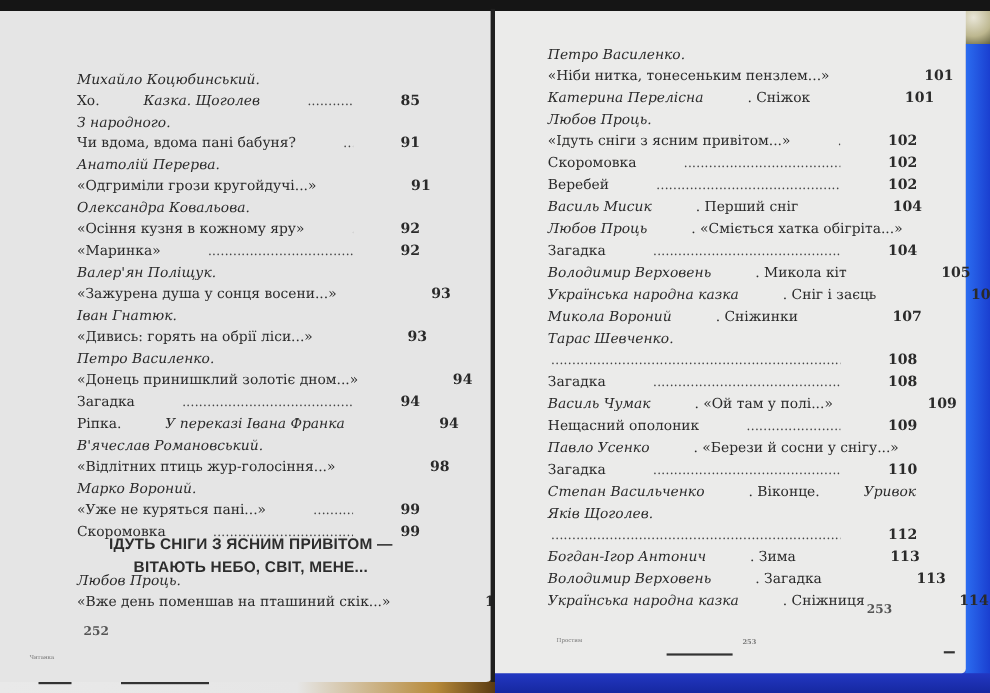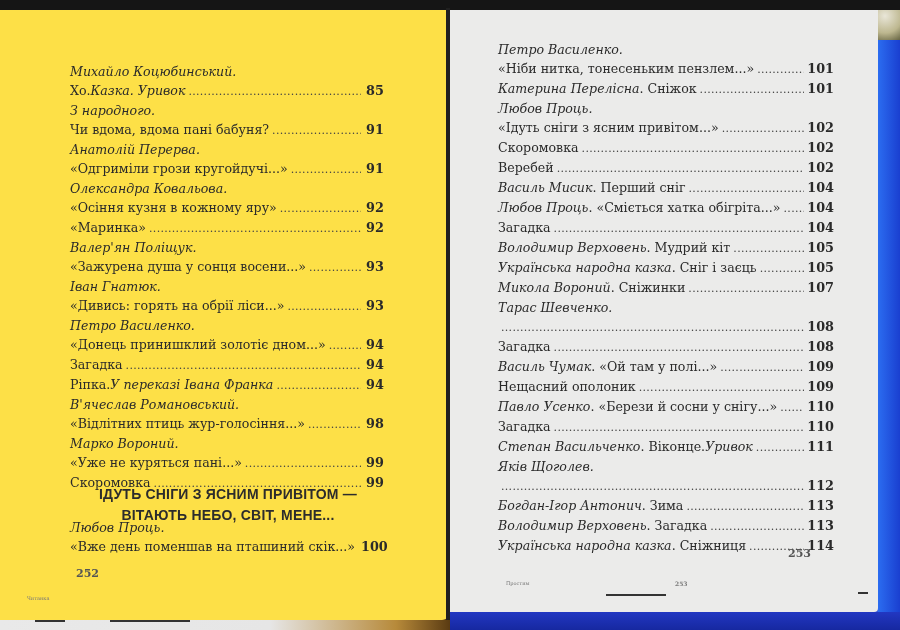--- a/index.html
+++ b/index.html
@@ -22,39 +22,39 @@
     position: absolute; left: 440px; bottom: 0; width: 460px; height: 18px;
     background: linear-gradient(180deg,#2237c2,#1628a0);
   }
   .bottom-left-shadow {
     position: absolute; left: 0; bottom: 0; width: 450px; height: 14px;
     background: linear-gradient(90deg,#e9e9e9 0%, #e6e6e6 60%, #b78a3a 88%, #5a3b12 100%);
   }
 
   
   .page {
-    position: absolute; top: 10px; background: #fde047;
+    position: absolute; top: 10px; background: #e5e5e5;
   }
   .page-left { left: 0; width: 448px; height: 610px; border-radius: 0 0 6px 0; }
   .page-right { left: 450px; width: 428px; height: 602px; background: #ebebea; border-radius: 0 0 4px 0; }
   .spine { position: absolute; left: 446px; top: 8px; width: 4px; height: 612px; background: #1f1f1f; }
 
   .toc { position: absolute; font-size: 12.6px; line-height: 19px; }
   .toc-left { left: 70px; top: 52px; width: 316px; }
   .toc-right { left: 48px; top: 30px; width: 336px; }  
 
-  .entry { display: flex; align-items: baseline; white-space: nowrap; }
+  .entry { display: flex; align-items: baseline; white-space: nowrap; gap: 40px; }
   .entry .author, .entry .note { font-style: italic; }
   .entry .title { }
   .entry .leader { flex: 1; overflow: hidden; margin: 0 3px; color: #444; }
   .entry .leader::before {
     content: ". . . . . . . . . . . . . . . . . . . . . . . . . . . . . . . . . . . . . . . . . . . . . . . . . . . . . . . . . . . . . . . . . . . . . . . . . . . . . . . . . . . . ";
     letter-spacing: -1.6px; font-size: 11px;
   }
-  .entry .pg { font-weight: bold; min-width: 22px; text-align: center; font-size: 12.8px; }
+  .entry .pg { font-weight: bold; min-width: 22px; text-align: left; font-size: 12.8px; }
   .author-line { font-style: italic; white-space: nowrap; }
 
   .section-heading {
     position: absolute; left: 70px; top: 474px; width: 316px;
     font-family: Liberation Sans, sans-serif; font-weight: bold; font-size: 14px;
     line-height: 21px; text-align: center; letter-spacing: 0.2px; color: #2c2c2c;
   }
   .after-heading { position: absolute; left: 70px; top: 508px; width: 316px; font-size: 12.6px; line-height: 19px; }
 
   .page-num { position: absolute; font-size: 11px; color: #555; font-weight: bold; }
@@ -74,21 +74,21 @@
 <div class="corner-lace"></div>
 <div class="top-edge"></div>
 <div class="bottom-cloth"></div>
 <div class="bottom-left-shadow"></div>
 
 <div class="page page-left">
   <div class="toc toc-left" id="toc-left">
       <div class="author-line">Михайло Коцюбинський.</div>
       <div class="entry">
         <span class="title">Хо. </span>
-        <span class="author">Казка. Уривок</span>
+        <span class="author">Казка. Щоголев</span>
         <span class="leader"></span>
         <span class="pg">85</span>
       </div>
       <div class="author-line">З народного.</div>
       <div class="entry">
         <span class="title">Чи вдома, вдома пані бабуня?</span>
         <span class="leader"></span>
         <span class="pg">91</span>
       </div>
       <div class="author-line">Анатолій Перерва.</div>
@@ -220,21 +220,21 @@
         <span class="leader"></span>
         <span class="pg">104</span>
       </div>
       <div class="entry">
         <span class="title">Загадка</span>
         <span class="leader"></span>
         <span class="pg">104</span>
       </div>
       <div class="entry">
         <span class="author">Володимир Верховень</span>
-        <span class="title">. Мудрий кіт</span>
+        <span class="title">. Микола кіт</span>
         <span class="leader"></span>
         <span class="pg">105</span>
       </div>
       <div class="entry">
         <span class="author">Українська народна казка</span>
         <span class="title">. Сніг і заєць</span>
         <span class="leader"></span>
         <span class="pg">105</span>
       </div>
       <div class="entry">

